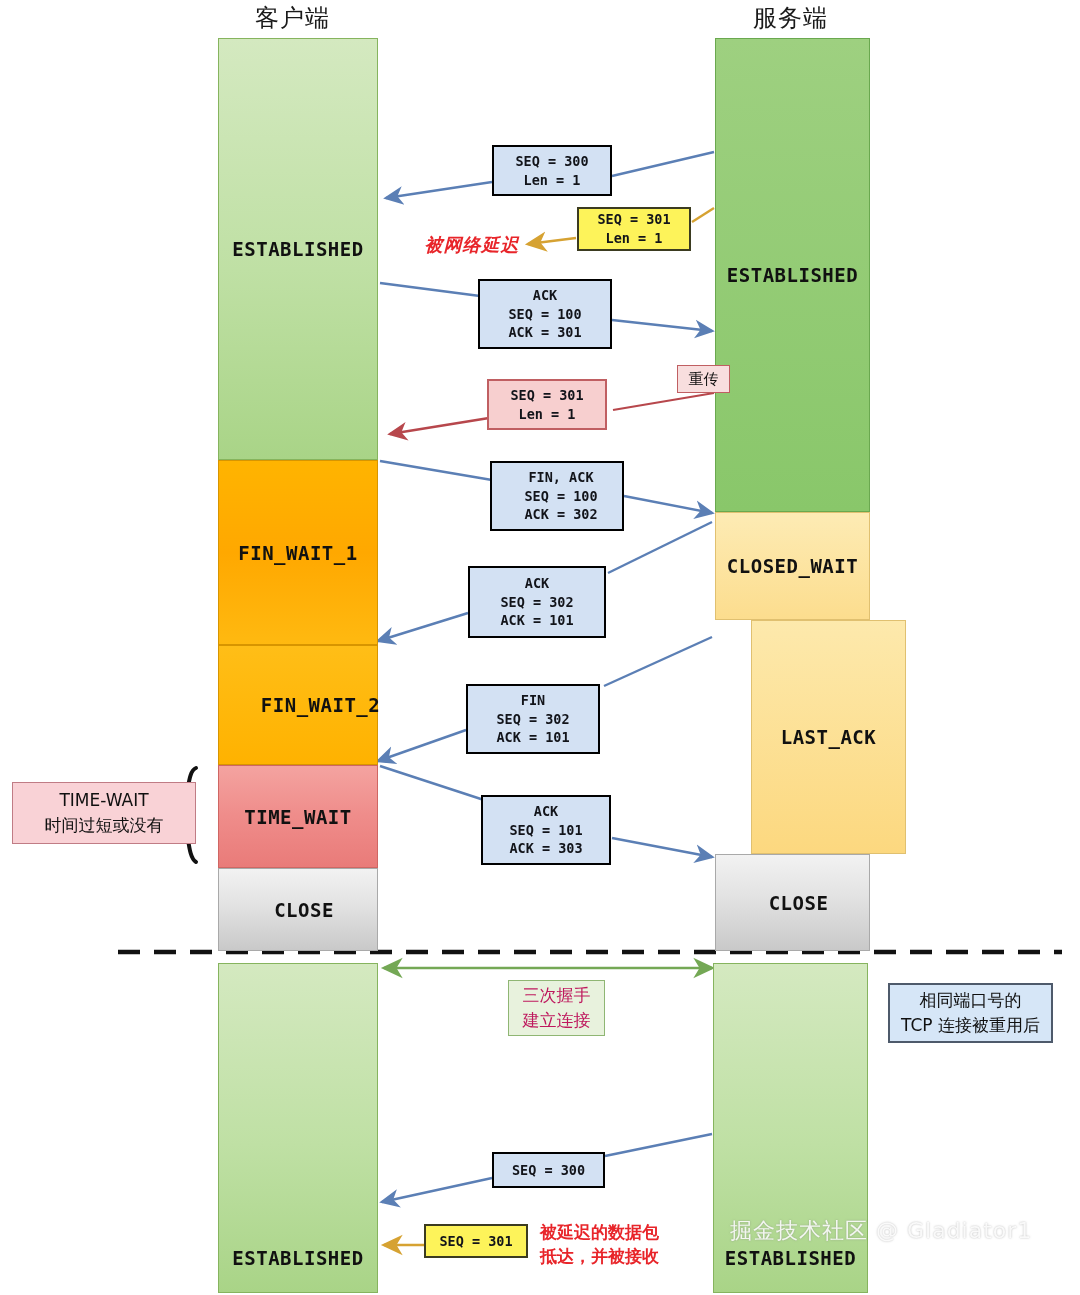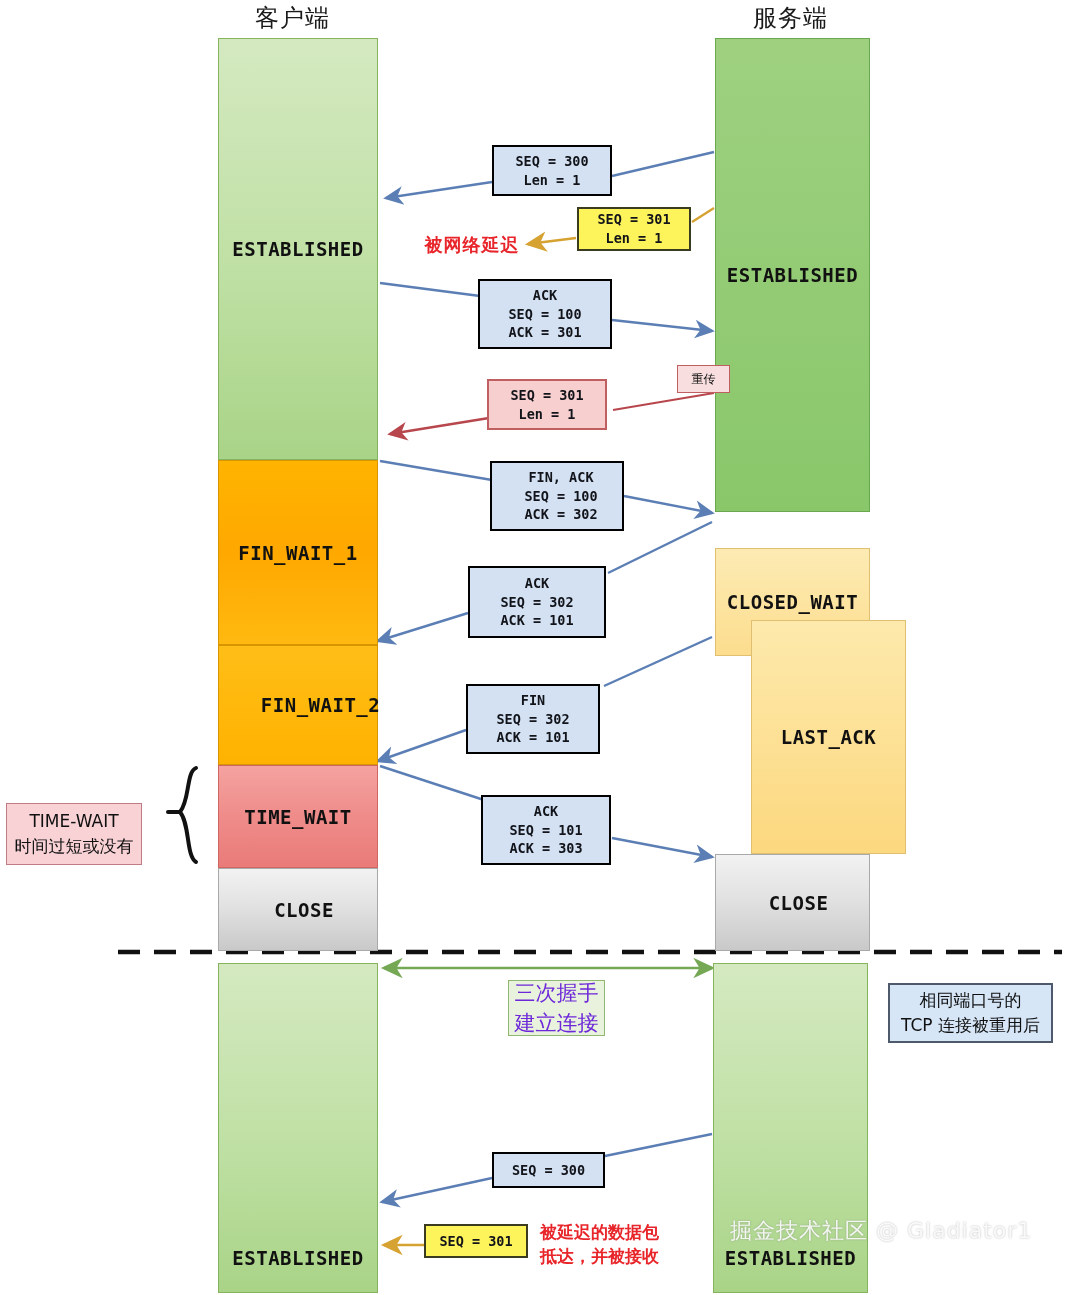--- a/index.html
+++ b/index.html
@@ -48,21 +48,20 @@
     border-color:#d79500;
   }
   .st-orange2{
     background:linear-gradient(180deg,#ffbe17 0%, #ffb200 100%);
     border-color:#d79500;
     padding-left:45px;
   }
   .st-lightorange{
     background:linear-gradient(180deg,#fdebb4 0%, #fcdd8e 100%);
     border-color:#e0c070;
-    margin-top:36px;
   }
   .st-lightorange2{
     background:linear-gradient(180deg,#fde9ac 0%, #fcd87f 100%);
     border-color:#e0c070;
   }
   .st-red{
     background:linear-gradient(180deg,#f4a3a0 0%, #ef8c8a 50%, #e97b79 100%);
     border-color:#cf6663;
   }
   .st-gray{
@@ -101,25 +100,25 @@
   }
   .tag-redtext{
     color:#e8252a;font-size:18px;font-weight:bold;letter-spacing:1px;
   }
   .tag-redtext2{
     color:#e8252a;font-size:17px;font-weight:bold;line-height:1.42;
     flex-direction:column;align-items:flex-start;
   }
   .tag-retrans{
     background:#f8dede;border:1px solid #c05f62;
-    color:#101010;font-size:12px;
+    color:#101010;font-size:15px;
   }
   .tag-green{
     background:#e8f2dd;border:1px solid #8fb673;
-    color:#6d28d9;font-size:21px;line-height:1.45;flex-direction:column;
+    color:#be185d;font-size:17px;line-height:1.45;flex-direction:column;
   }
   .tag-bluebox{
     background:#d6e6f7;border:2px solid #4e5a6b;
     color:#101010;font-size:17px;line-height:1.5;flex-direction:column;
   }
 
   .watermark{
     position:absolute;
     font-family:"DejaVu Sans","Liberation Sans",sans-serif;
     font-size:22px;
@@ -302,25 +301,25 @@
   </div>
 
   <div class="msg msg-blue" style="left:492px;top:1152px;width:113px;height:36px;">
     <span>SEQ = 300</span>
   </div>
 
   <div class="msg msg-yellow" style="left:424px;top:1224px;width:104px;height:34px;">
     <span>SEQ = 301</span>
   </div>
 
-  <div class="tag tag-redtext" style="left:414px;top:232px;width:116px;height:26px;">被网络延迟</div>
+  <div class="tag tag-redtext" style="left:414px;top:232px;width:116px;height:26px;font-style:italic;">被网络延迟</div>
 
   <div class="tag tag-retrans" style="left:677px;top:365px;width:53px;height:28px;">重传</div>
 
-  <div class="tag tag-pinkbox" style="left:6px;top:782px;width:136px;height:62px;margin-top:21px;">
+  <div class="tag tag-pinkbox" style="left:12px;top:782px;width:184px;height:62px;">
     <span>TIME-WAIT</span>
     <span>时间过短或没有</span>
   </div>
 
   <div class="tag tag-green" style="left:508px;top:980px;width:97px;height:56px;">
     <span>三次握手</span>
     <span>建立连接</span>
   </div>
 
   <div class="tag tag-bluebox" style="left:888px;top:983px;width:165px;height:60px;">

